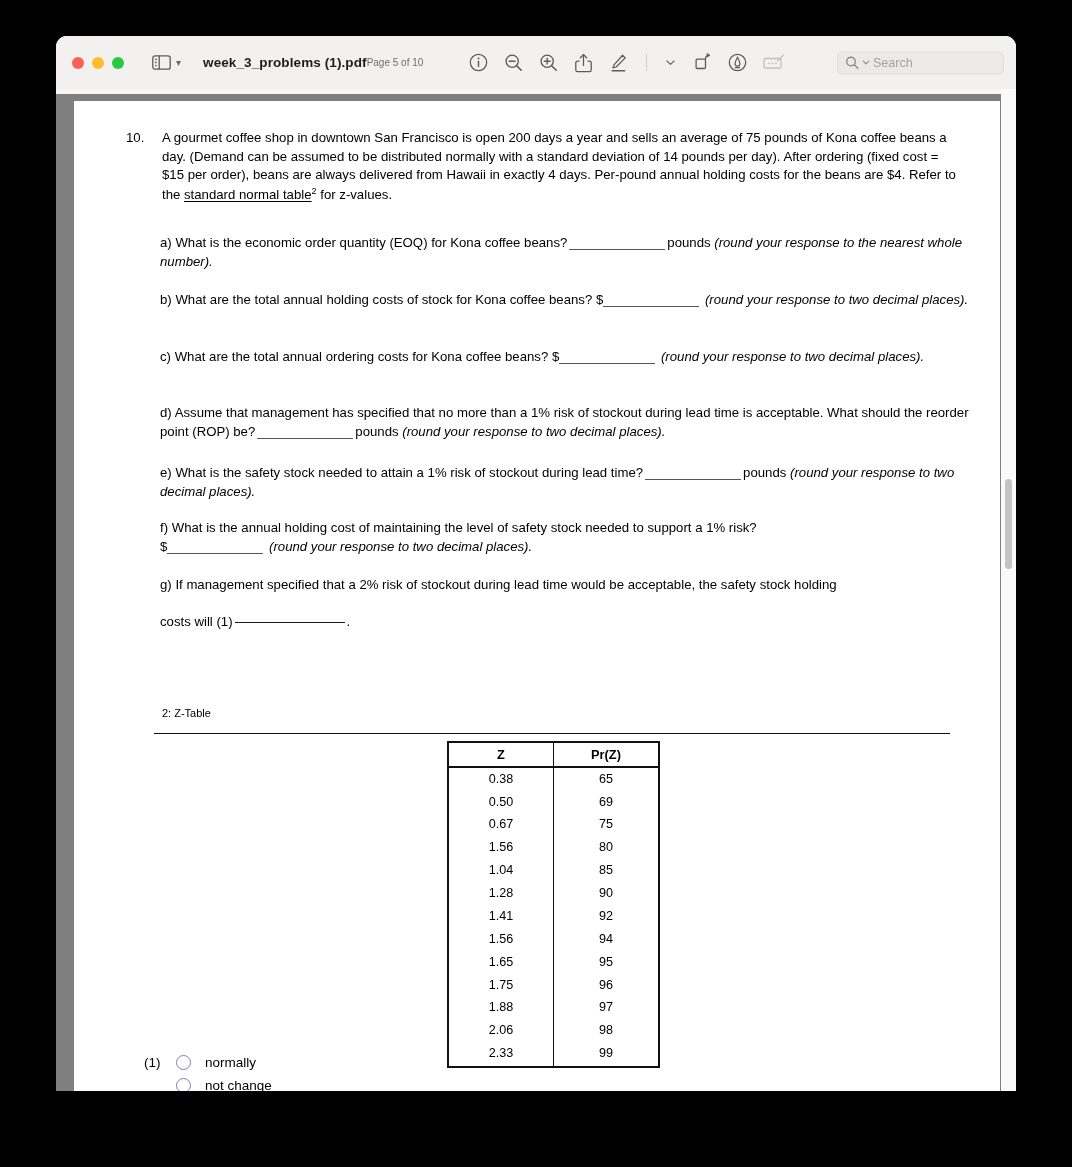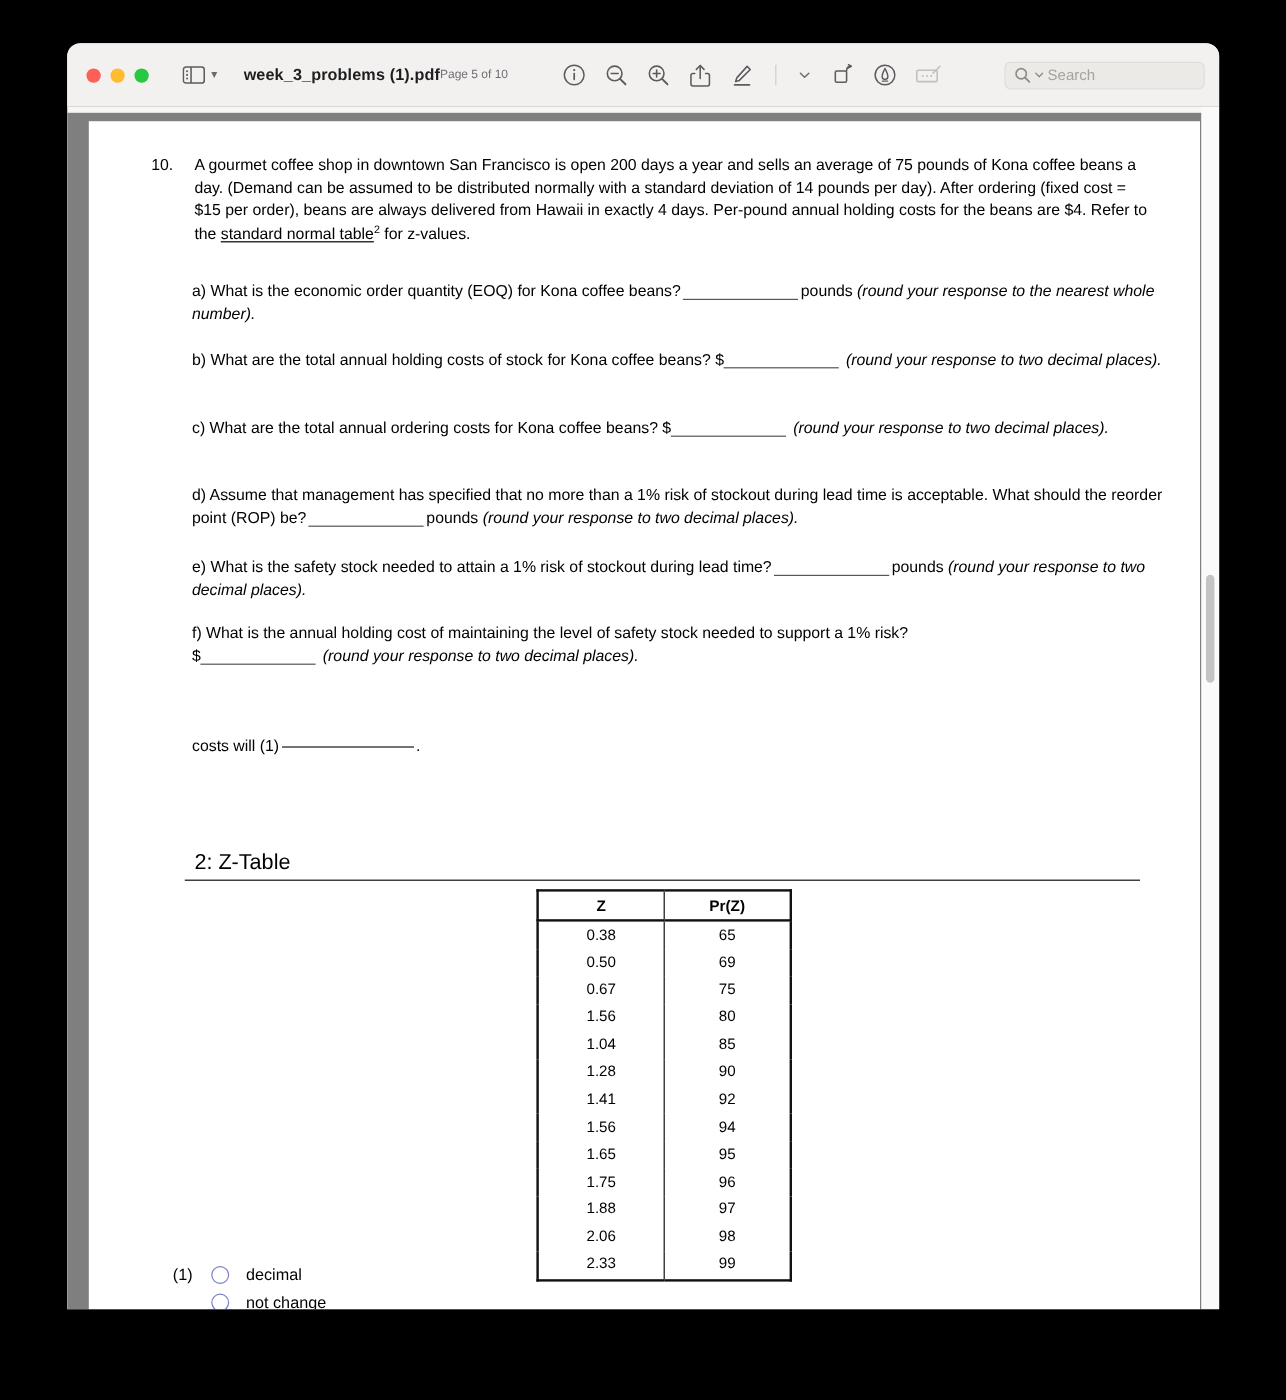--- a/index.html
+++ b/index.html
@@ -137,21 +137,21 @@
     margin: 0 2px;
   }
   .blank.tight { margin-left: 0; }
   .blank.dash {
     width: 110px; border-bottom: 1.8px solid #1a1a1a; vertical-align: 3px;
   }
 
   
   .ztable-title {
     position: absolute; left: 88px; top: 605px;
-    font-size: 18px;
+    font-size: 11px;
   }
   .ztable-rule {
     position: absolute; left: 80px; top: 632px; width: 796px;
     border-top: 1.6px solid #111;
   }
   .ztable {
     position: absolute; left: 373px; top: 640px;
     border-collapse: collapse;
     font-size: 12.6px;
   }
@@ -316,21 +316,21 @@
         <div class="part" style="top:190px;"><span>b) What are the total annual holding costs of stock for Kona coffee beans? $</span><span class="blank tight"></span> <em>(round your response to two decimal places).</em></div>
 
         <div class="part" style="top:247px;"><span>c) What are the total annual ordering costs for Kona coffee beans? $</span><span class="blank tight"></span> <em>(round your response to two decimal places).</em></div>
 
         <div class="part" style="top:303px;"><span>d) Assume that management has specified that no more than a 1% risk of stockout during lead time is acceptable. What should the reorder point (ROP) be?</span><span class="blank"></span><span>pounds</span> <em>(round your response to two decimal places).</em></div>
 
         <div class="part" style="top:363px;"><span>e) What is the safety stock needed to attain a 1% risk of stockout during lead time?</span><span class="blank"></span><span>pounds</span> <em>(round your response to two decimal places).</em></div>
 
         <div class="part" style="top:418px;"><span>f) What is the annual holding cost of maintaining the level of safety stock needed to support a 1% risk?</span><br><span>$</span><span class="blank tight"></span> <em>(round your response to two decimal places).</em></div>
 
-        <div class="part" style="top:475px;"><br><br><span>costs will</span> <span>(1)</span><span class="blank dash"></span><span>.</span></div>
+        <div class="part" style="top:475px;"><span>g) If management specified that a 2% risk of stockout during lead time would be acceptable, the safety stock holding</span><br><br><span>costs will</span> <span>(1)</span><span class="blank dash"></span><span>.</span></div>
 
         <div class="ztable-title">2: Z-Table</div>
         <div class="ztable-rule"></div>
 
         <table class="ztable">
           <thead>
             <tr>
               <th class="col-l">Z</th>
               <th class="col-r">Pr(Z)</th>
             </tr>
@@ -388,21 +388,21 @@
                 <td class="col-l">2.33</td>
                 <td class="col-r">99</td>
               </tr>
           </tbody>
         </table>
 
         <div class="choices">
           <div class="choice-row">
             <span class="choice-tag">(1)</span>
             <span class="radio"></span>
-            <span class="choice-label">decimal</span>
+            <span class="choice-label">normally</span>
           </div>
           <div class="choice-row">
             <span class="choice-tag"></span>
             <span class="radio"></span>
             <span class="choice-label">not change</span>
           </div>
 
         </div>
 
       </div>

